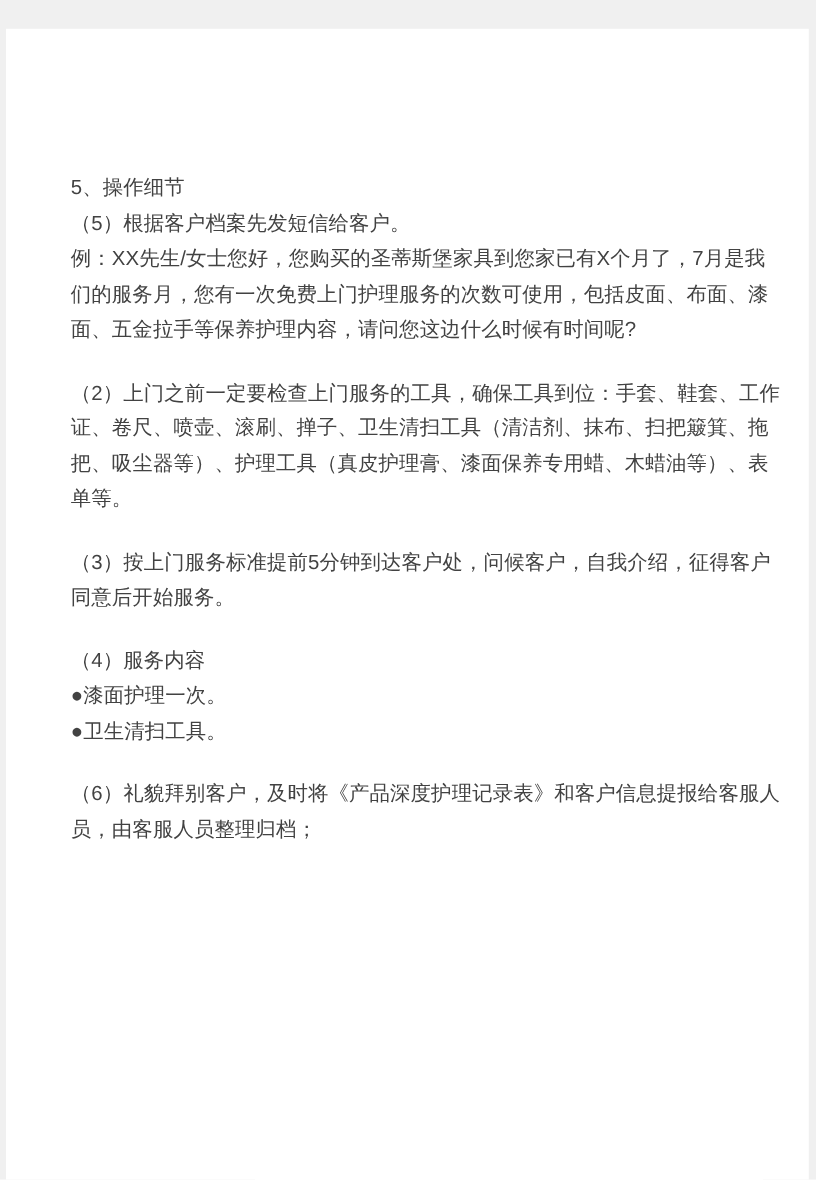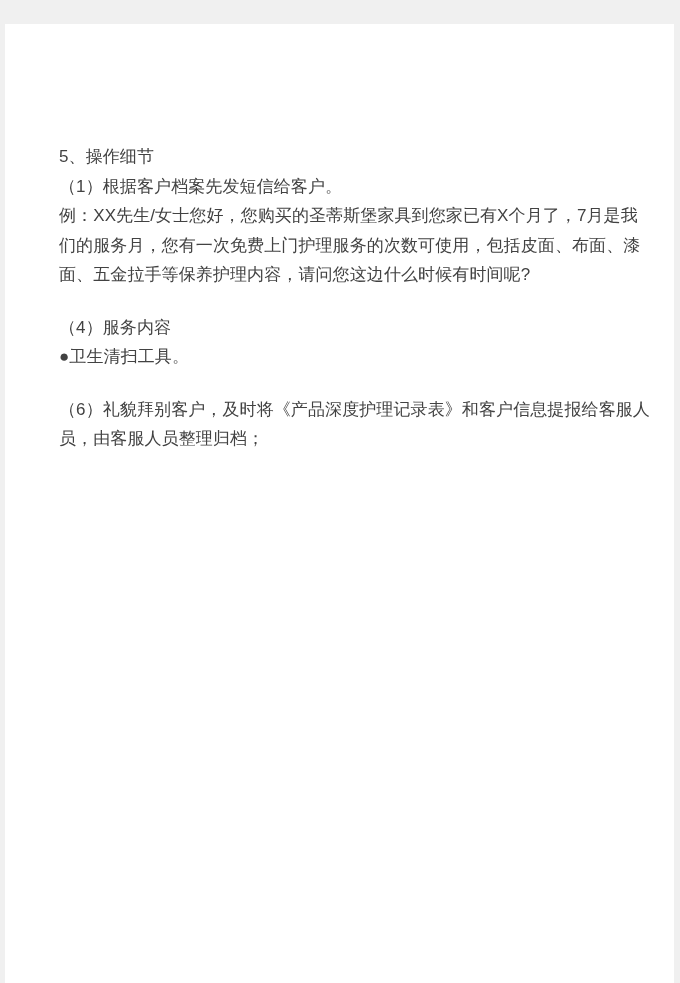--- a/index.html
+++ b/index.html
@@ -42,30 +42,41 @@
   }
 </style>
 </head>
 <body>
 
 <div class="paper">
   <div class="content">
 
     <div class="block">
       <p>5、操作细节</p>
-      <p>（1）根据客户档案先发短信给客户。</p>
+      <p>（5）根据客户档案先发短信给客户。</p>
       <p>例：XX先生/女士您好，您购买的圣蒂斯堡家具到您家已有X个月了，7月是我
 们的服务月，您有一次免费上门护理服务的次数可使用，包括皮面、布面、漆
 面、五金拉手等保养护理内容，请问您这边什么时候有时间呢?</p>
     </div>
 
+    <div class="block">
+      <p>（2）上门之前一定要检查上门服务的工具，确保工具到位：手套、鞋套、工作
+证、卷尺、喷壶、滚刷、掸子、卫生清扫工具（清洁剂、抹布、扫把簸箕、拖
+把、吸尘器等）、护理工具（真皮护理膏、漆面保养专用蜡、木蜡油等）、表
+单等。</p>
+    </div>
 
+    <div class="block">
+      <p>（3）按上门服务标准提前5分钟到达客户处，问候客户，自我介绍，征得客户
+同意后开始服务。</p>
+    </div>
 
     <div class="block">
       <p>（4）服务内容</p>
+      <p>●漆面护理一次。</p>
       <p>●卫生清扫工具。</p>
     </div>
 
 
     <div class="block">
       <p>（6）礼貌拜别客户，及时将《产品深度护理记录表》和客户信息提报给客服人
 员，由客服人员整理归档；</p>
     </div>
 
 

